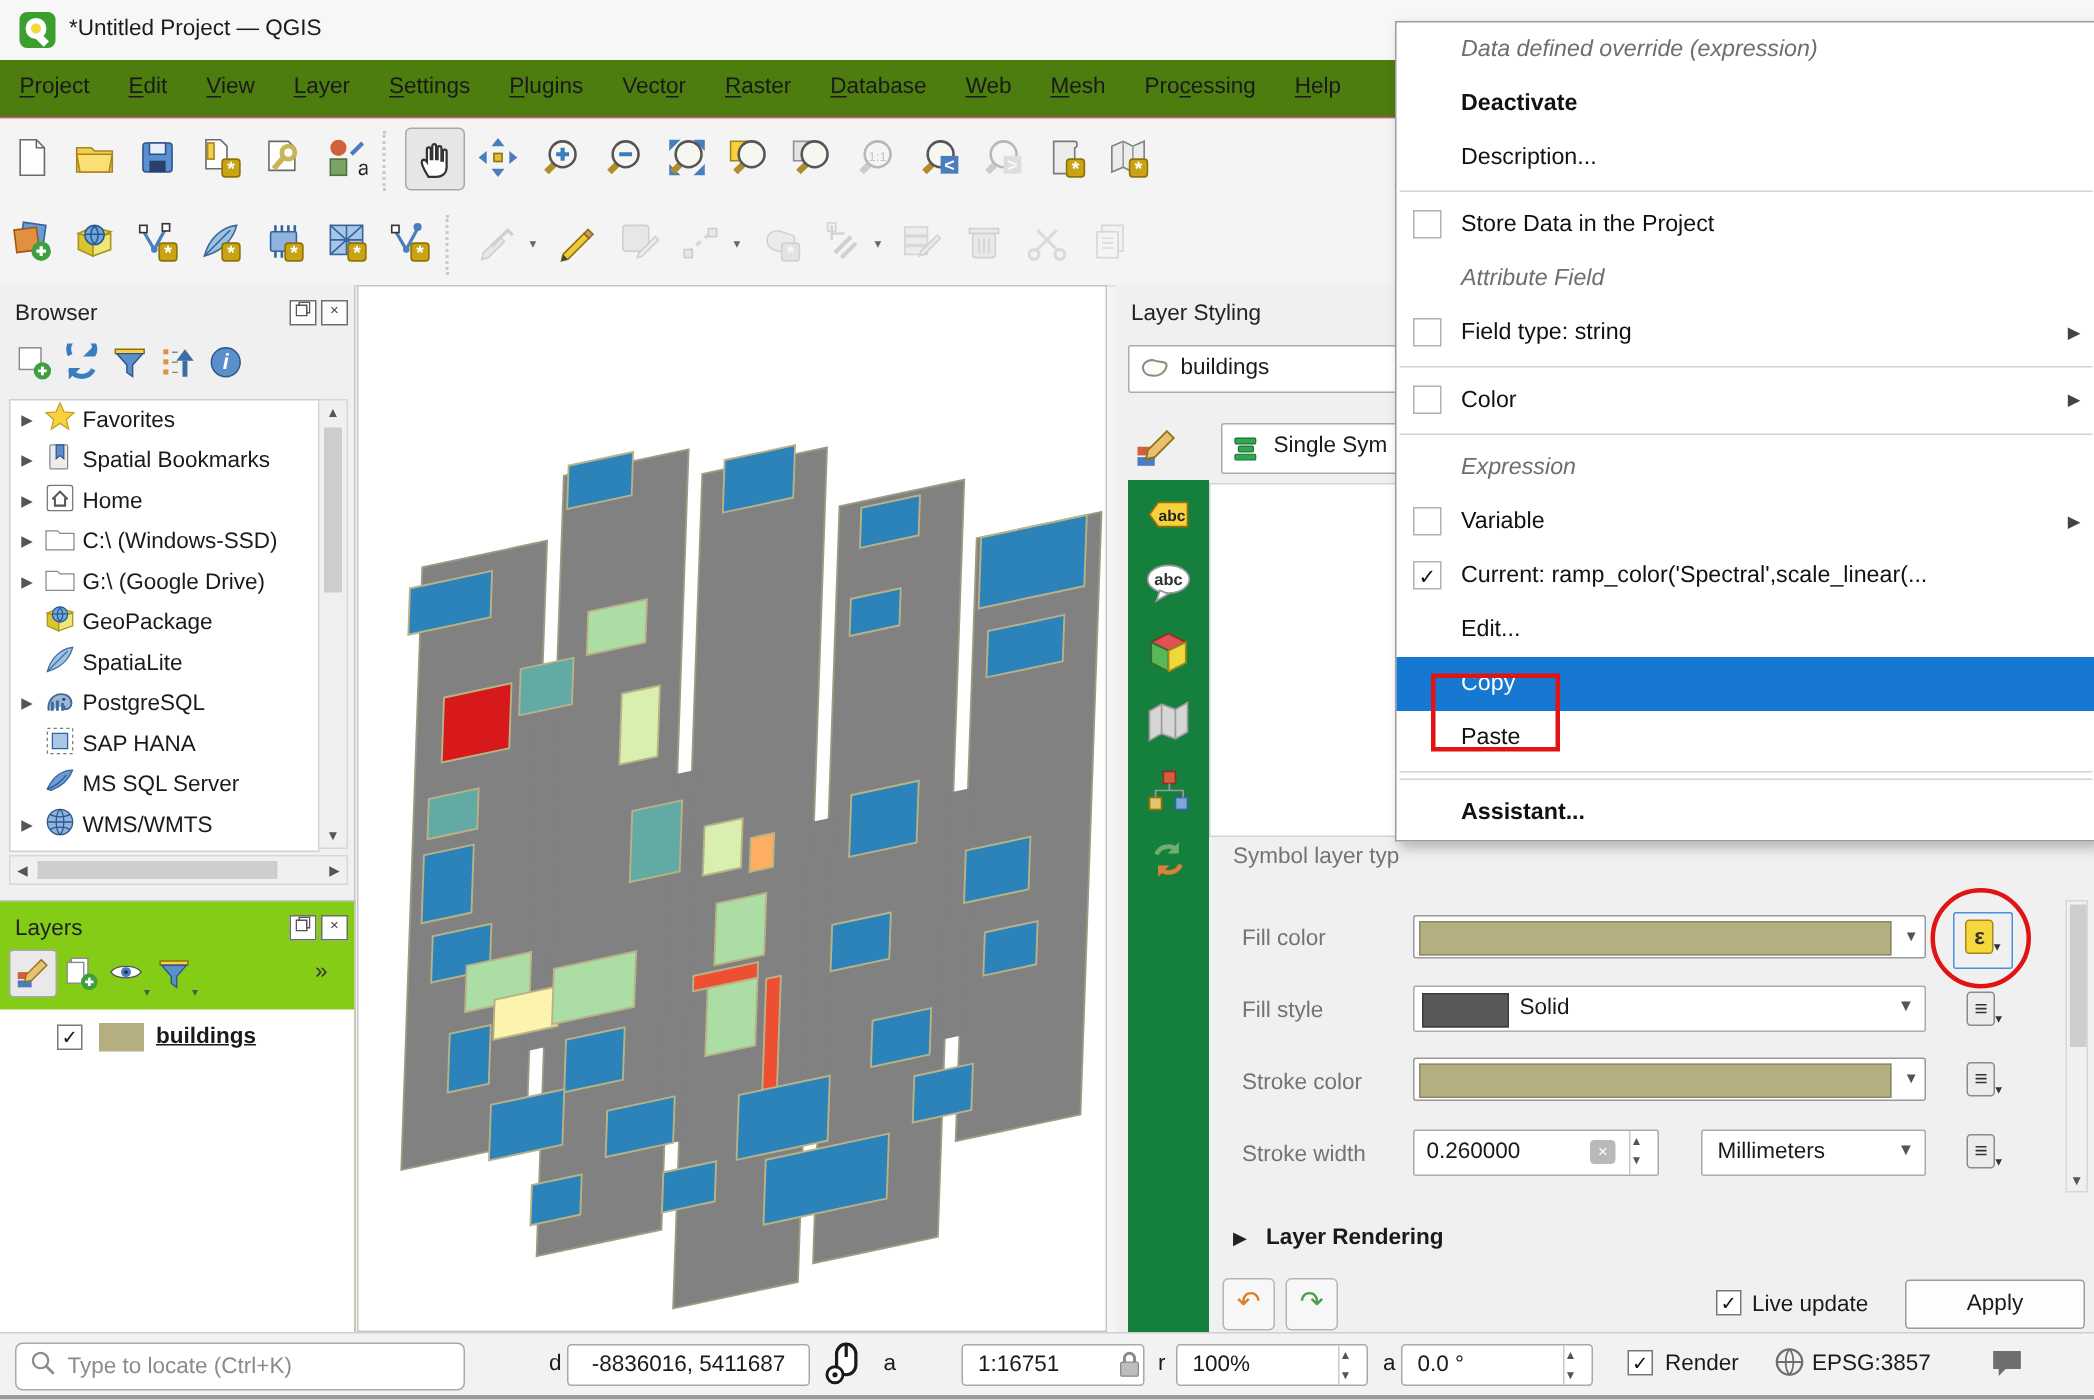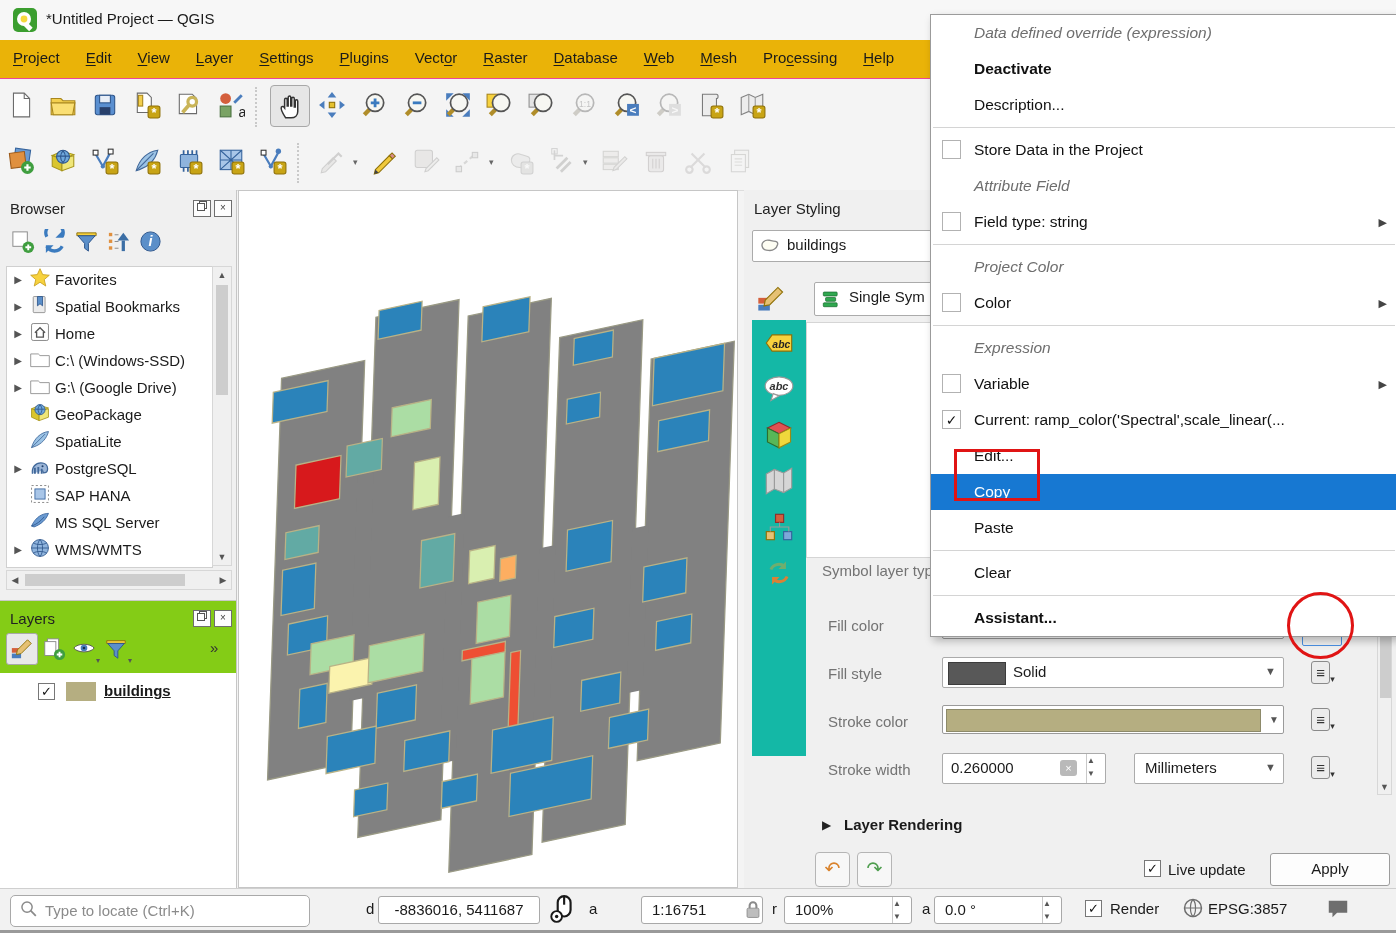--- a/index.html
+++ b/index.html
@@ -2,21 +2,21 @@
 <html><head>
 <meta charset="utf-8">
 <style>
   html,body{margin:0;padding:0;background:#dcdcdc;font-family:"Liberation Sans",sans-serif;}
   #app{position:relative;width:1396px;height:933px;background:#f4f4f4;overflow:hidden;
        font-family:"Liberation Sans",sans-serif;color:#1a1a1a;}
   .abs{position:absolute;}
   
   #titlebar{left:0;top:0;width:1396px;height:40px;background:#f7f7f7;}
   #titletext{left:46px;top:10px;font-size:15px;color:#1b1b1b;}
-  #menubar{left:0;top:40px;width:1396px;height:38px;background:#eab308;border-bottom:1px solid #ec4899;}
+  #menubar{left:0;top:40px;width:1396px;height:38px;background:#4d7c0f;border-bottom:1px solid #ec4899;}
   .menuitem{display:inline-block;padding:9px 13px 0 13px;font-size:15px;height:29px;cursor:default;}
   
   #tb1{left:0;top:79px;width:1396px;height:56px;background:#f4f4f4;}
   #tb2{left:0;top:135px;width:1396px;height:55px;background:#f4f4f4;border-bottom:1px solid #ddd;}
   .tbtn{display:inline-block;vertical-align:top;width:40px;height:42px;margin:6px 1px 0 1px;border-radius:4px;
         text-align:center;padding-top:6px;box-sizing:border-box;}
   .tbtn.sel{background:#e6e6e6;border:1px solid #a8a8a8;}
   .tbtn.dis{opacity:.38;filter:grayscale(.85);}
   .tsep{display:inline-block;vertical-align:top;width:9px;height:40px;margin:8px 3px 0 3px;
         border-left:2px dotted #c9c9c9;}
@@ -46,21 +46,21 @@
   #styling-panel{left:744px;top:190px;width:652px;height:698px;background:#f0f0f0;overflow:hidden;}
   .combo{position:absolute;background:#fff;border:1px solid #ababab;border-radius:2px;box-sizing:border-box;font-size:15px;}
   .combo .ctext{position:absolute;left:34px;top:5px;white-space:nowrap;}
   .combo .ccaret{position:absolute;right:7px;top:7px;font-size:11px;color:#555;}
   .fieldlabel{position:absolute;font-size:15px;color:#737373;}
   .colorbar{position:absolute;border:1px solid #9a9a9a;border-radius:2px;background:#fff;box-sizing:border-box;}
   .ovrbtn{position:absolute;width:38px;height:32px;text-align:center;font-size:15px;}
   .eps{display:inline-block;background:#f5d93c;border:1px solid #a8861d;border-radius:3px;width:17px;height:21px;
        font-weight:bold;color:#333;line-height:21px;}
   .epscaret{font-size:9px;color:#333;vertical-align:bottom;}
-  #strip{position:absolute;left:8px;top:130px;width:54px;height:436px;background:#14b8a6;font-style:italic;}
+  #strip{position:absolute;left:8px;top:130px;width:54px;height:568px;background:#15803d;}
   .stripicon{width:54px;height:46px;text-align:center;padding-top:8px;box-sizing:border-box;}
   
   #statusbar{left:0;top:888px;width:1396px;height:42px;background:#f2f2f2;border-top:1px solid #cfcfcf;font-size:15px;}
   #statusedge{left:0;top:930px;width:1396px;height:3px;background:#9a9a9a;}
   .sb-field{position:absolute;background:#fff;border:1px solid #a9a9a9;border-radius:3px;box-sizing:border-box;
             font-size:15px;padding-top:4px;text-align:center;height:28px;top:7px;}
   .spinner{position:absolute;width:18px;top:0;bottom:0;border-left:1px solid #c9c9c9;font-size:8px;color:#555;line-height:13px;}
   
   #ctxmenu{left:930px;top:14px;width:466px;background:#ffffff;border:1px solid #9b9b9b;
            box-shadow:3px 4px 8px rgba(0,0,0,.25);z-index:50;font-size:15.5px;}
@@ -641,31 +641,29 @@
 
   <div class="abs" id="ctxmenu">
       <div class="mrow hdr"><span>Data defined override (expression)</span></div>
       <div class="mrow b"><span>Deactivate</span></div>
       <div class="mrow"><span>Description...</span></div>
       <div class="msep"></div>
       <div class="mrow"><span class="mchk"></span><span>Store Data in the Project</span></div>
       <div class="mrow hdr"><span>Attribute Field</span></div>
       <div class="mrow"><span class="mchk"></span><span>Field type: string</span><span class="msub">▶</span></div>
       <div class="msep"></div>
-      <div class="mrow hdr"><span>Project Color</span></div>
       <div class="mrow"><span class="mchk"></span><span>Color</span><span class="msub">▶</span></div>
       <div class="msep"></div>
       <div class="mrow hdr"><span>Expression</span></div>
       <div class="mrow"><span class="mchk"></span><span>Variable</span><span class="msub">▶</span></div>
       <div class="mrow"><span class="mchk">✓</span><span>Current: ramp_color('Spectral',scale_linear(...</span></div>
       <div class="mrow"><span>Edit...</span></div>
       <div class="mrow sel"><span>Copy</span></div>
       <div class="mrow"><span>Paste</span></div>
       <div class="msep"></div>
-      <div class="mrow"><span>Clear</span></div>
       <div class="msep"></div>
       <div class="mrow b"><span>Assistant...</span></div>
     </div>
 
   <div class="ann" style="left:954px;top:449px;width:80px;height:46px;"></div>
   <div class="ann" style="left:1287px;top:592px;width:61px;height:61px;border-radius:50%;"></div>
 
 </div>
 
 </body></html>

